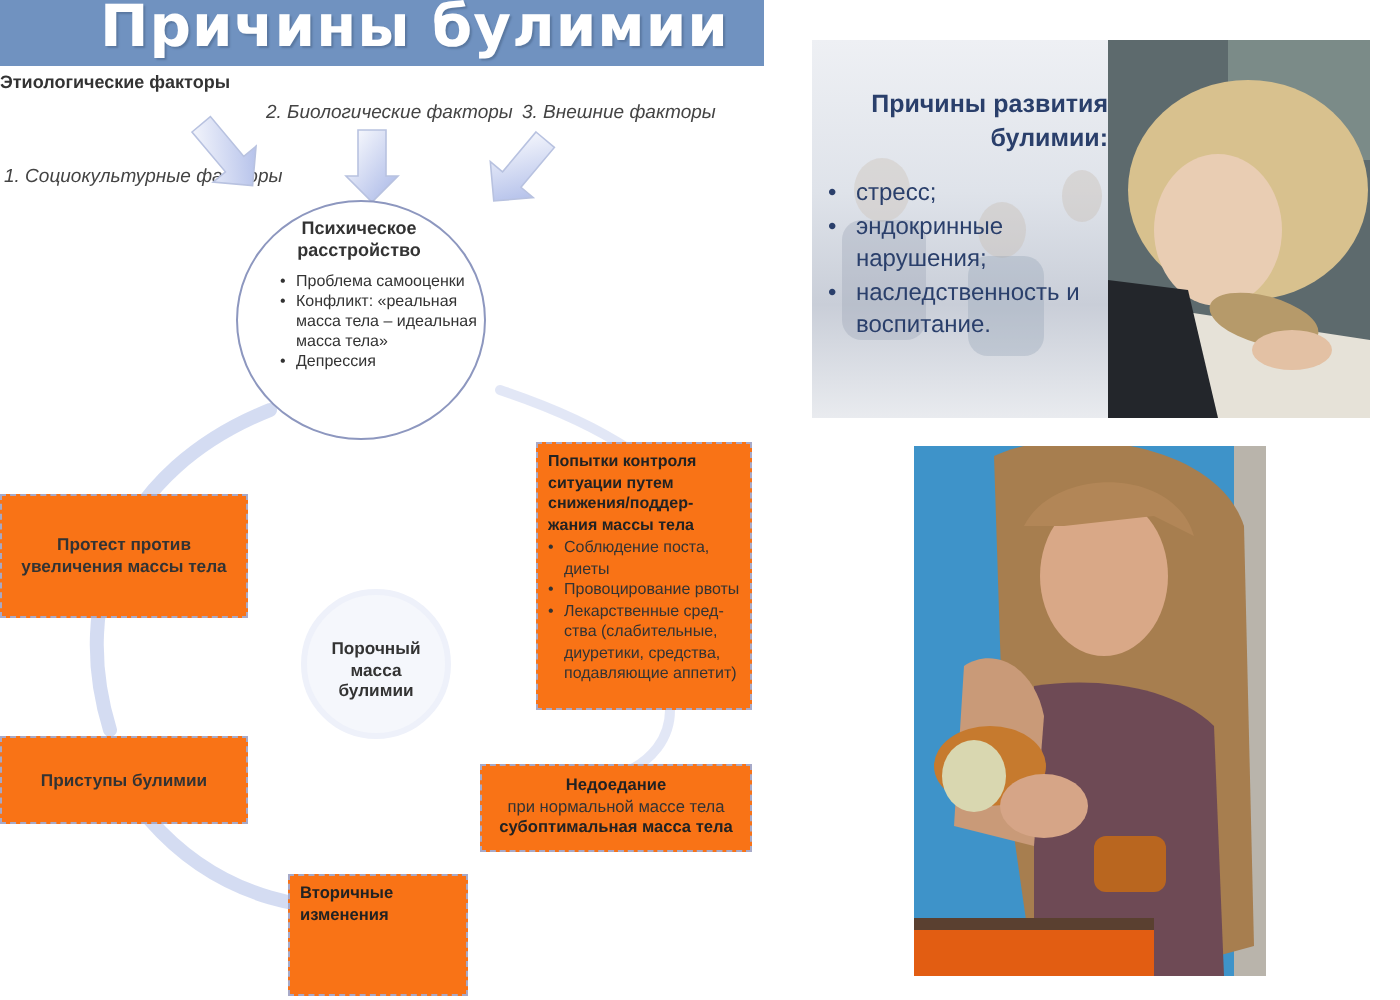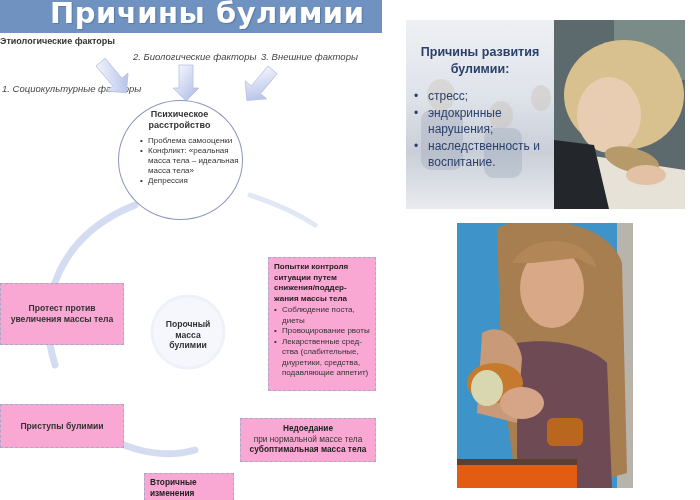--- a/index.html
+++ b/index.html
@@ -3,32 +3,32 @@
 <meta charset="utf-8">
 <style>
   html, body { margin:0; padding:0; }
   body { width:700px; height:500px; position:relative; overflow:hidden; background:#ffffff; font-family:"DejaVu Sans", sans-serif; }
   .abs { position:absolute; }
   
   .banner { left:0; top:0; width:382px; height:33px; background:#7092c0; }
   .banner-title { left:50px; top:-4px; font-family:"DejaVu Sans", sans-serif; font-size:29px; font-weight:bold; color:#ffffff; letter-spacing:0.5px; text-shadow:1px 1px 1px #5a78a0; white-space:nowrap; }
   .etio-title { left:0; width:382px; top:36px; text-align:left; font-size:9px; font-weight:bold; color:#333; font-family:"Liberation Sans", sans-serif; }
   .factor { top:51px; font-size:9.5px; font-style:italic; color:#444; font-family:"Liberation Sans", sans-serif; white-space:nowrap; }
-  .box { border:1px dashed #a7a9c8; background:#f9a8d4; font-family:"Liberation Sans", sans-serif; color:#333; box-sizing:border-box;margin-top:36px; }
+  .box { border:1px dashed #a7a9c8; background:#f97316; font-family:"Liberation Sans", sans-serif; color:#333; box-sizing:border-box; }
   .box b, .bold { font-weight:bold; color:#222; }
   .txt { font-family:"Liberation Sans", sans-serif; color:#333; font-size:8.6px; line-height:11px; }
   ul.bul { margin:0; padding:0 0 0 8px; list-style:none; }
   ul.bul li { position:relative; }
   ul.bul li::before { content:"•"; position:absolute; left:-8px; top:0; }
   .circle { border-radius:50%; }
   
   .card1 { left:406px; top:20px; width:279px; height:189px; overflow:hidden; }
   .card1-bg { left:0; top:0; width:148px; height:189px; background:linear-gradient(180deg,#eef0f4 0%,#dfe3ea 40%,#c9ced8 70%,#e9ebef 100%); }
   .card1-photo { left:148px; top:0; width:131px; height:189px; background:linear-gradient(180deg,#7a8a8c 0%,#9aa3a0 30%,#d9c7a2 55%,#c8c2b5 100%); }
-  .card1-title { left:0; width:148px; top:24px; text-align:center; font-size:12.5px; font-weight:bold; color:#2a3f6b; line-height:17px; font-family:"Liberation Sans", sans-serif; }
+  .card1-title { left:0; width:148px; top:24px; text-align:right; font-size:12.5px; font-weight:bold; color:#2a3f6b; line-height:17px; font-family:"Liberation Sans", sans-serif; }
   .card1-list { left:6px; top:68px; width:140px; font-size:12px; line-height:16.5px; color:#2a3f6b; font-family:"Liberation Sans", sans-serif; }
   .card1-list ul { margin:0; padding:0 0 0 16px; list-style:none; }
   .card1-list li { position:relative; }
   .card1-list li::before { content:"•"; position:absolute; left:-14px; top:0; }
   .photo2 { left:457px; top:223px; width:176px; height:265px; background:linear-gradient(90deg,#3a8fc6 0%,#4ca0d4 25%,#7d6249 40%,#b98a58 60%,#8a6a52 80%,#b3a796 100%); overflow:hidden; }
 </style>
 </head>
 <body>
 
 <div class="abs banner"></div>

